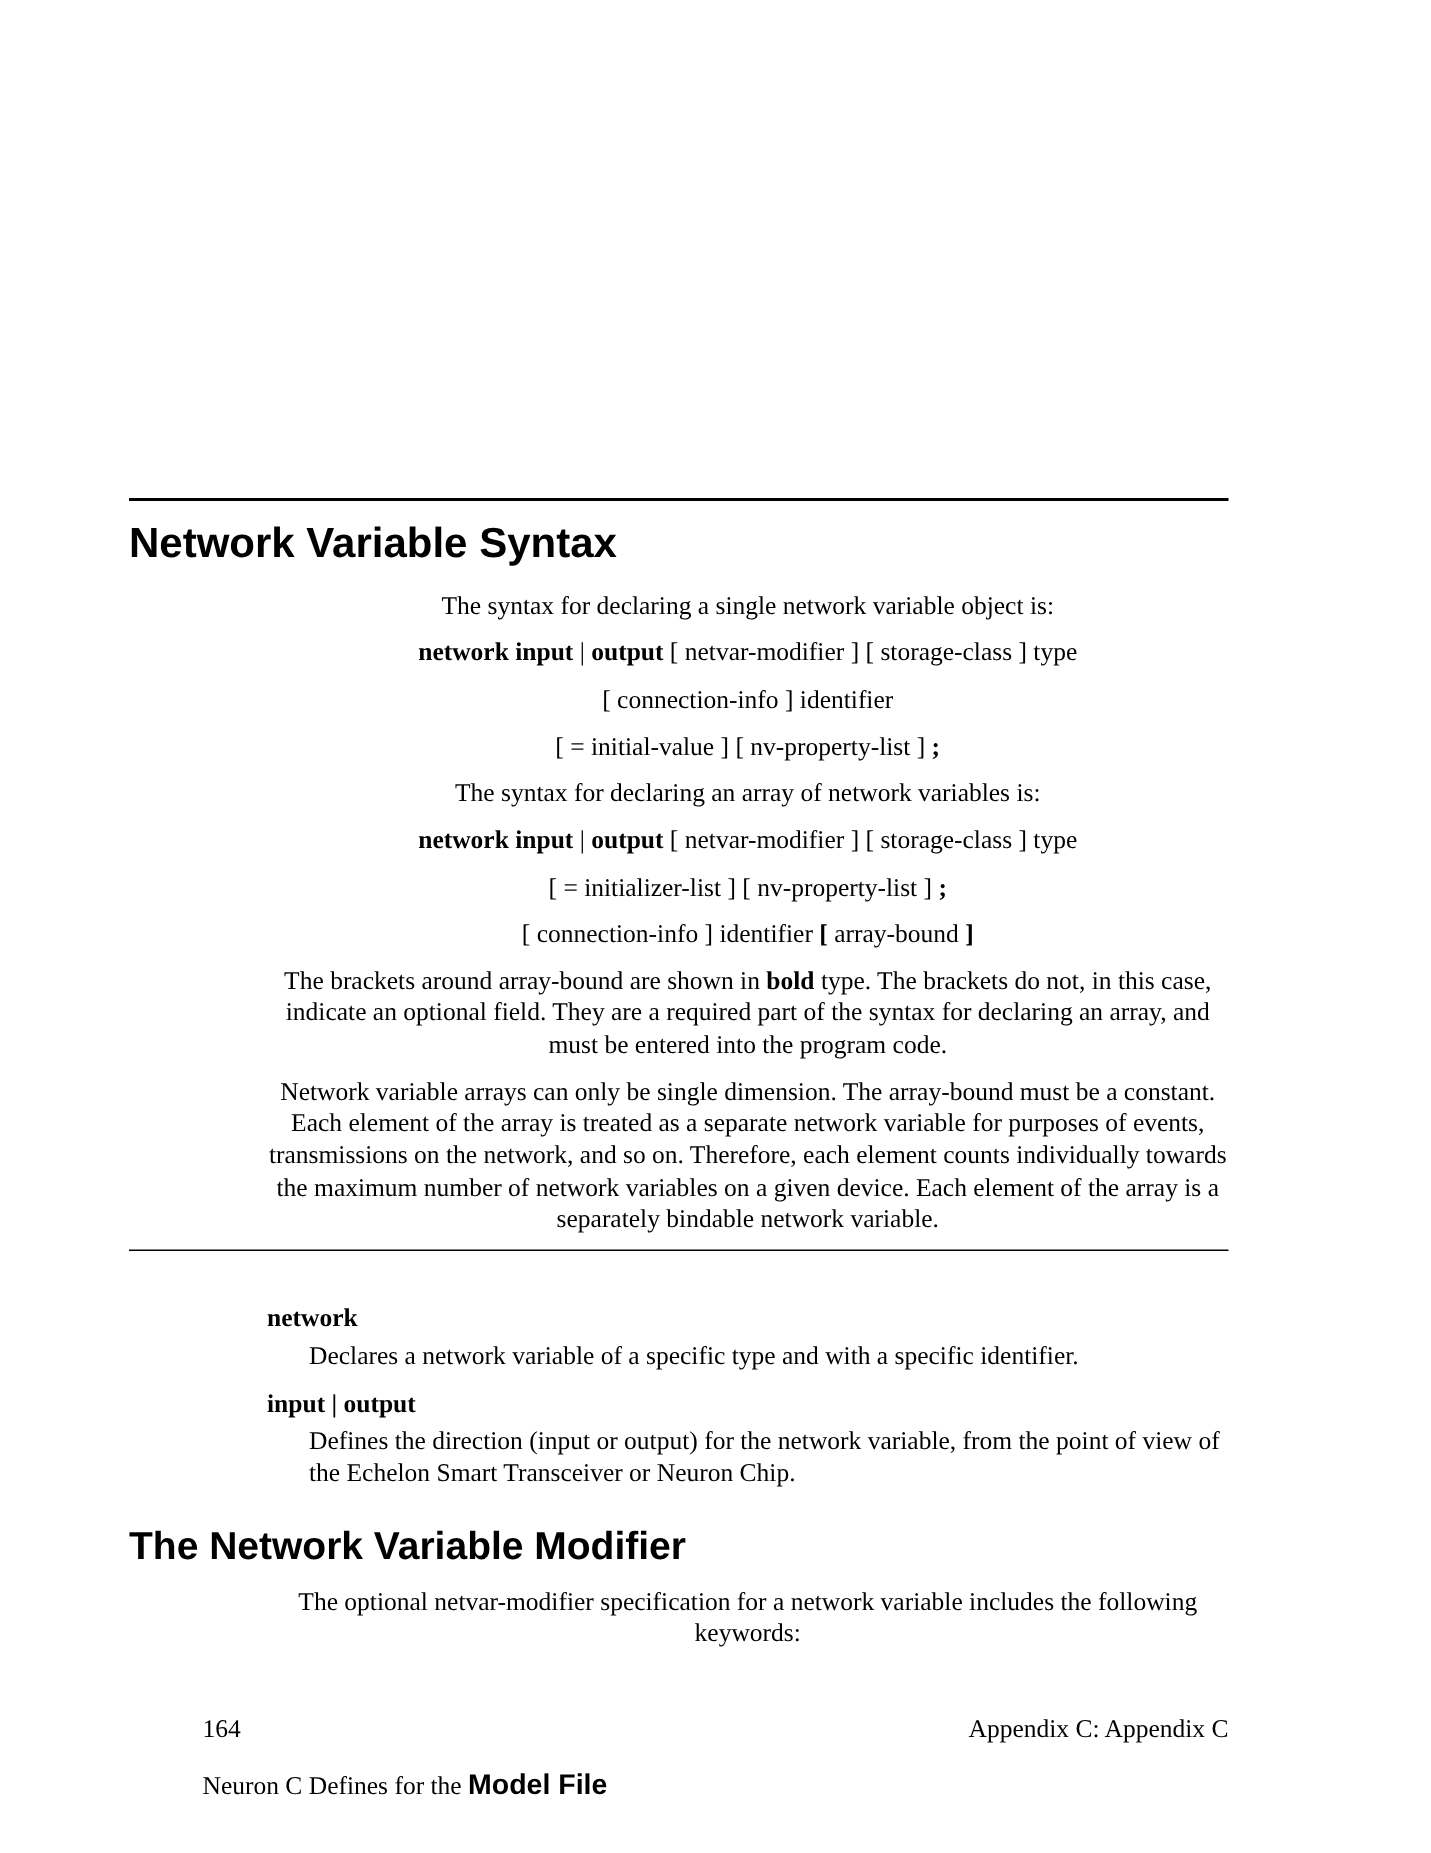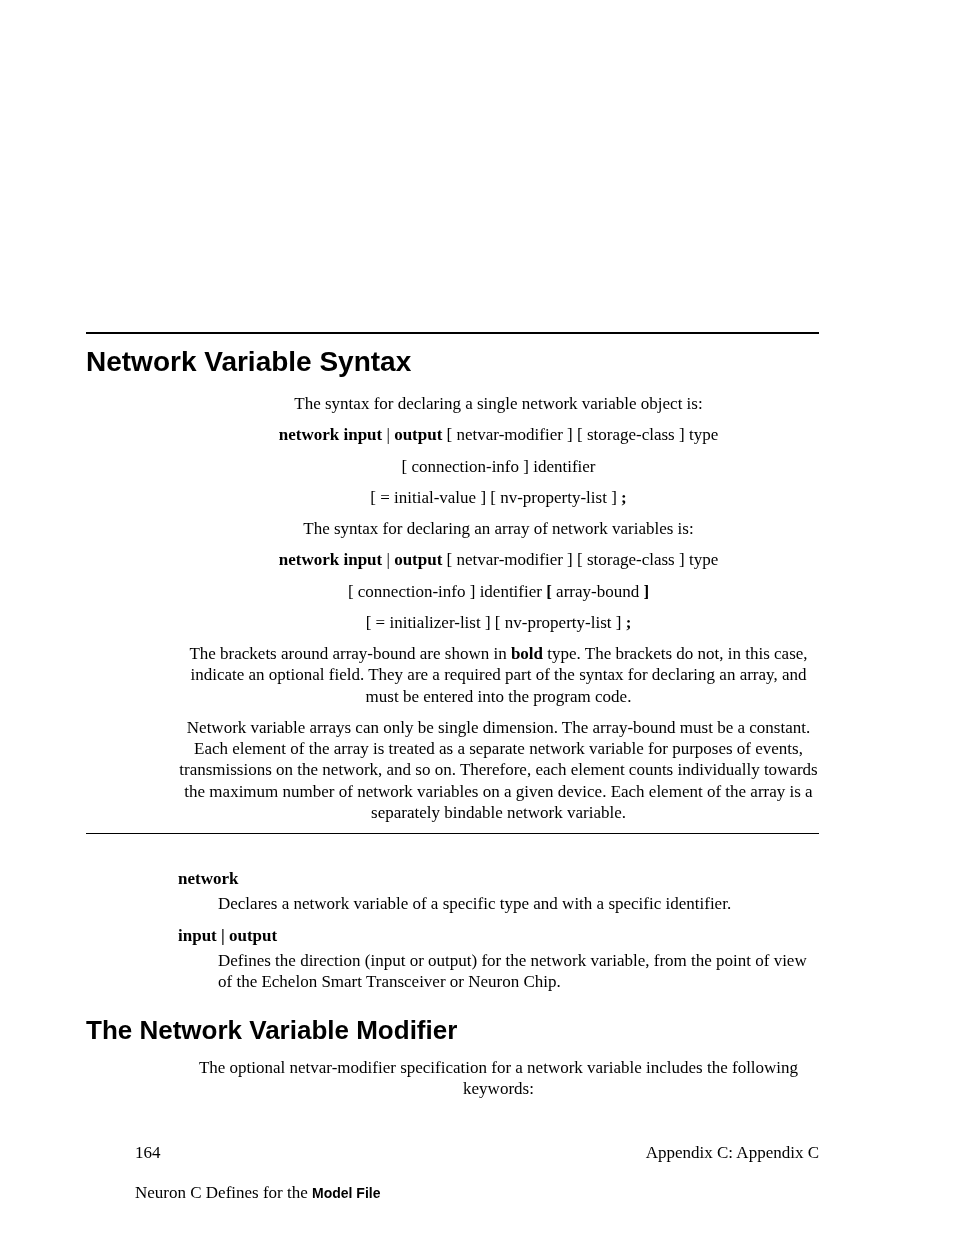--- a/index.html
+++ b/index.html
@@ -41,21 +41,21 @@
     font-size: 26px;
     margin: 22px 0 10px 0;
   }
   .body-block {
     margin-left: 92px;   
   }
   .body-block p { margin: 6px 0 10px 0; text-align: center; }
   .indent-syntax { margin-left: 120px; }
   .term-block { margin-left: 92px; margin-top: 34px; }
   .term-label { font-weight: 700; margin: 6px 0 4px 0; }
-  .term-desc  { margin: 0 0 10px 40px; }
+  .term-desc  { margin: 0 0 10px 28px; }
   .b { font-weight: 700; }
   .i { }
 
   .footer {
     position: absolute;
     left: 135px;
     right: 135px;
     bottom: 72px;
     display: flex;
     justify-content: space-between;
@@ -63,21 +63,21 @@
   }
   .footer2 {
     position: absolute;
     left: 135px;
     bottom: 32px;
     font-size: 17px;
   }
   .footer2 .mf {
     font-family: Arial, "Liberation Sans", sans-serif;
     font-weight: 700;
-    font-size: 14px;
+    font-size: 19px;
   }
   .spacer-top { height: 272px; }  
 </style>
 </head>
 <body>
 
 <div class="page">
 
   <div class="spacer-top"></div>
 
@@ -88,22 +88,22 @@
   <div class="body-block">
     <p>The syntax for declaring a single network variable object is:</p>
 
     <p><span class="b">network input</span><span> | </span><span class="b">output</span><span>  [ </span><span class="i">netvar-modifier</span><span> ] [ </span><span class="i">storage-class</span><span> ] </span><span class="i">type</span></p>
     <p class="indent-syntax"><span>[ </span><span class="i">connection-info</span><span> ] </span><span class="i">identifier</span></p>
     <p class="indent-syntax"><span>[ = </span><span class="i">initial-value</span><span> ] [ </span><span class="i">nv-property-list</span><span> ] </span><span class="b">;</span></p>
 
     <p>The syntax for declaring an array of network variables is:</p>
 
     <p><span class="b">network input</span><span> | </span><span class="b">output</span><span>  [ </span><span class="i">netvar-modifier</span><span> ] [ </span><span class="i">storage-class</span><span> ] </span><span class="i">type</span></p>
+    <p class="indent-syntax"><span>[ = </span><span class="i">initializer-list</span><span> ] [ </span><span class="i">nv-property-list</span><span> ] </span><span class="b">;</span></p>
     <p class="indent-syntax"><span>[ </span><span class="i">connection-info</span><span> ] </span><span class="i">identifier</span><span class="b"> [ </span><span class="i">array-bound</span><span class="b"> ]</span></p>
-    <p class="indent-syntax"><span>[ = </span><span class="i">initializer-list</span><span> ] [ </span><span class="i">nv-property-list</span><span> ] </span><span class="b">;</span></p>
 
     <p><span>The brackets around </span><span class="i">array-bound</span><span> are shown in </span><span class="b">bold</span><span> type.  The brackets do not, in this case, indicate an optional field.  They are a required part of the syntax for declaring an array, and must be entered into the program code.</span></p>
     <p><span>Network variable arrays can only be single dimension.  The </span><span class="i">array-bound</span><span> must be a constant.  Each element of the array is treated as a separate network variable for purposes of events, transmissions on the network, and so on.  Therefore, each element counts individually towards the maximum number of network variables on a given device.  Each element of the array is a separately bindable network variable.</span></p>
   </div>
 
   <hr class="rule-minor" style="margin-top:6px;">
 
   <div class="term-block">
     <p class="term-label">network</p>
     <p class="term-desc"><span>Declares a network variable of a specific </span><span class="i">type</span><span> and with a specific </span><span class="i">identifier</span><span>.</span></p>

